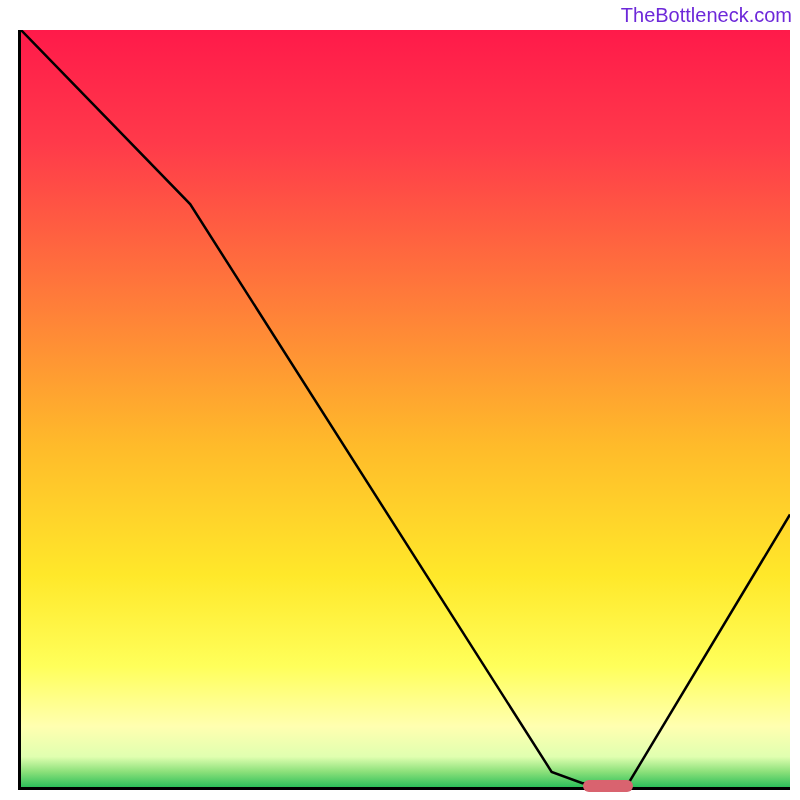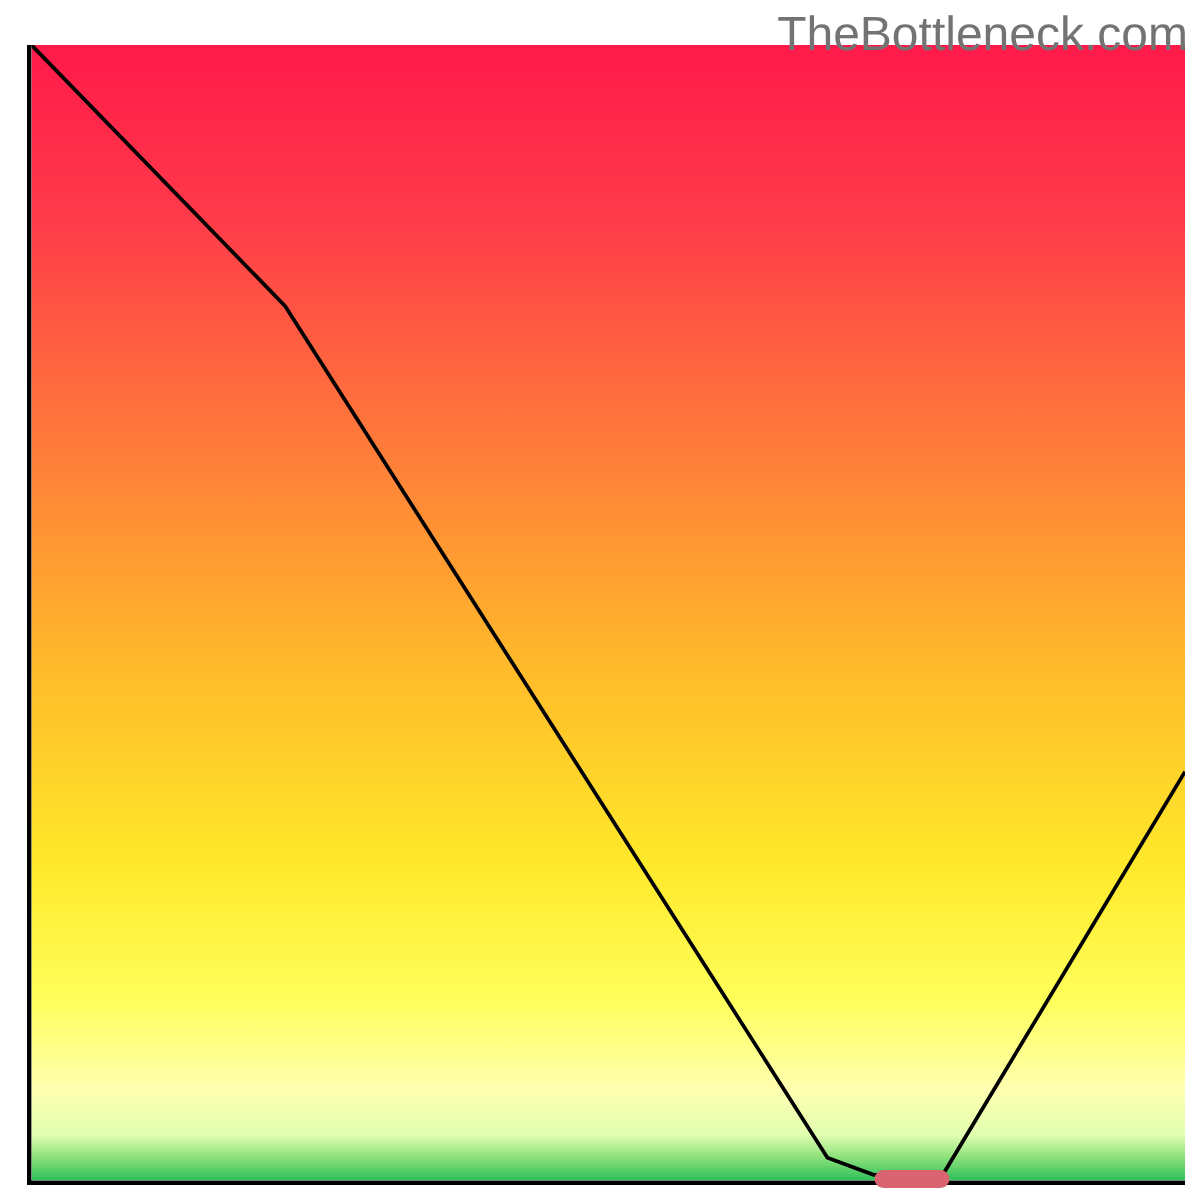--- a/index.html
+++ b/index.html
@@ -7,22 +7,22 @@
   .chart-container {
     position: relative;
     width: 800px;
     height: 800px;
   }
   .watermark {
     position: absolute;
     top: 4px;
     right: 8px;
     font-family: Arial, sans-serif;
-    font-size: 32px;
-    color: #737373;
+    font-size: 20px;
+    color: #6d28d9;
     z-index: 10;
   }
   .plot-area {
     position: absolute;
     left: 18px;
     top: 30px;
     width: 772px;
     height: 760px;
     border-left: 3px solid #000000;
     border-bottom: 3px solid #000000;

